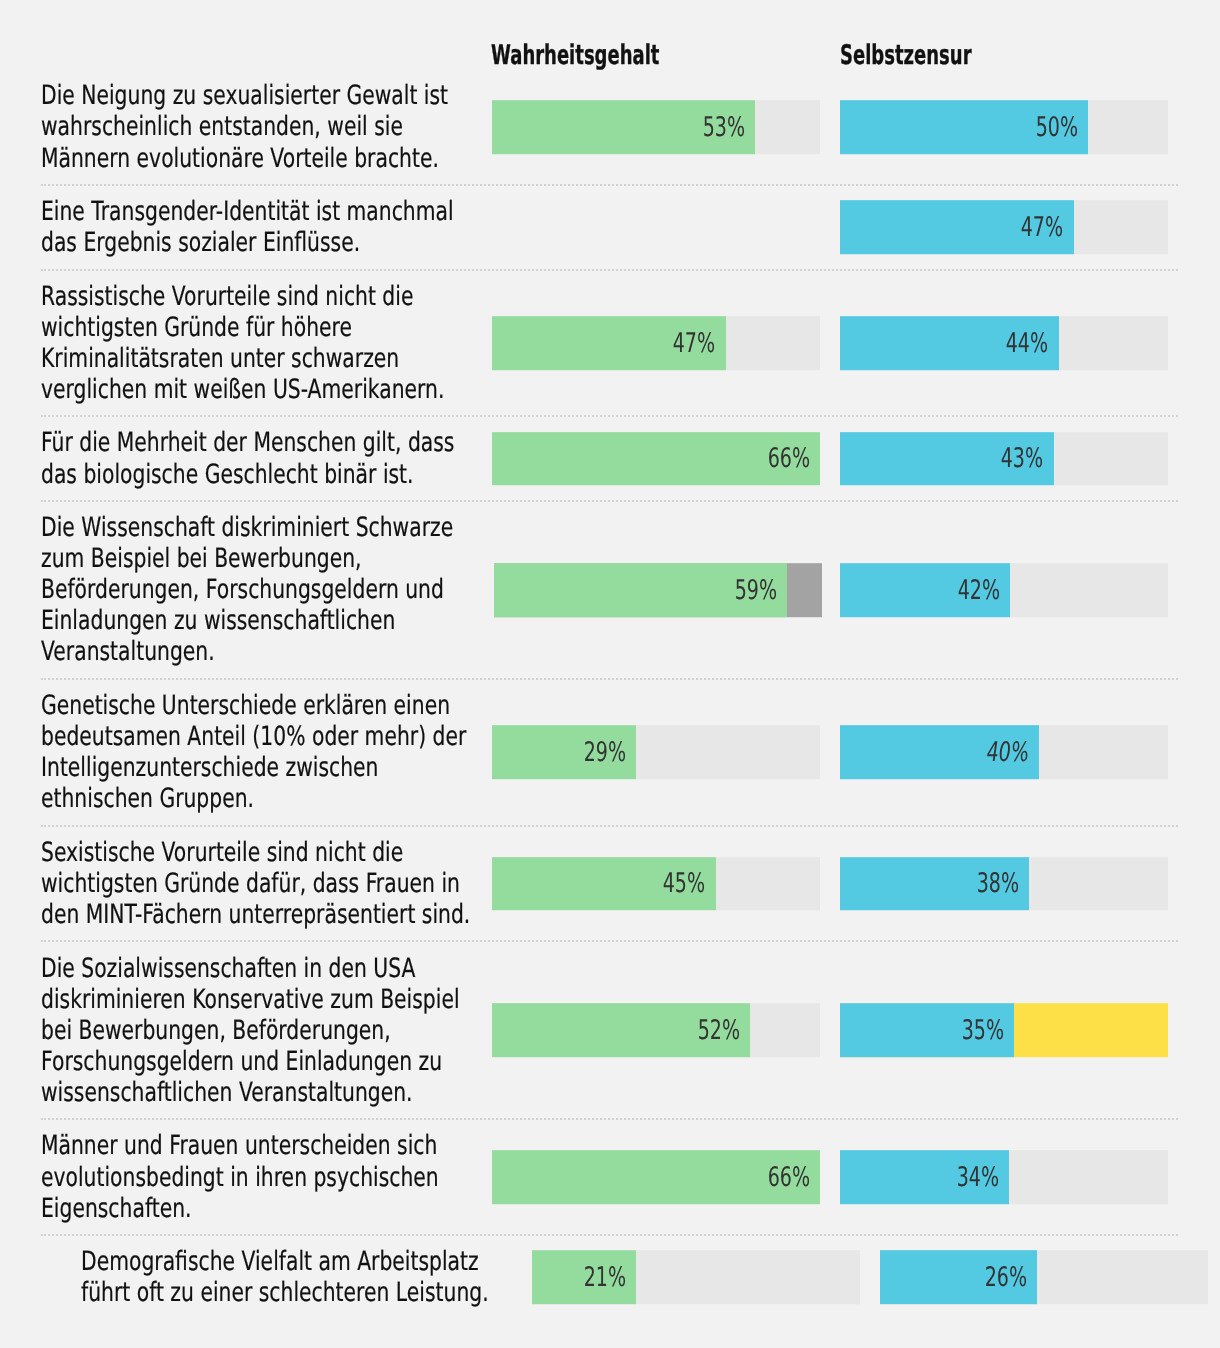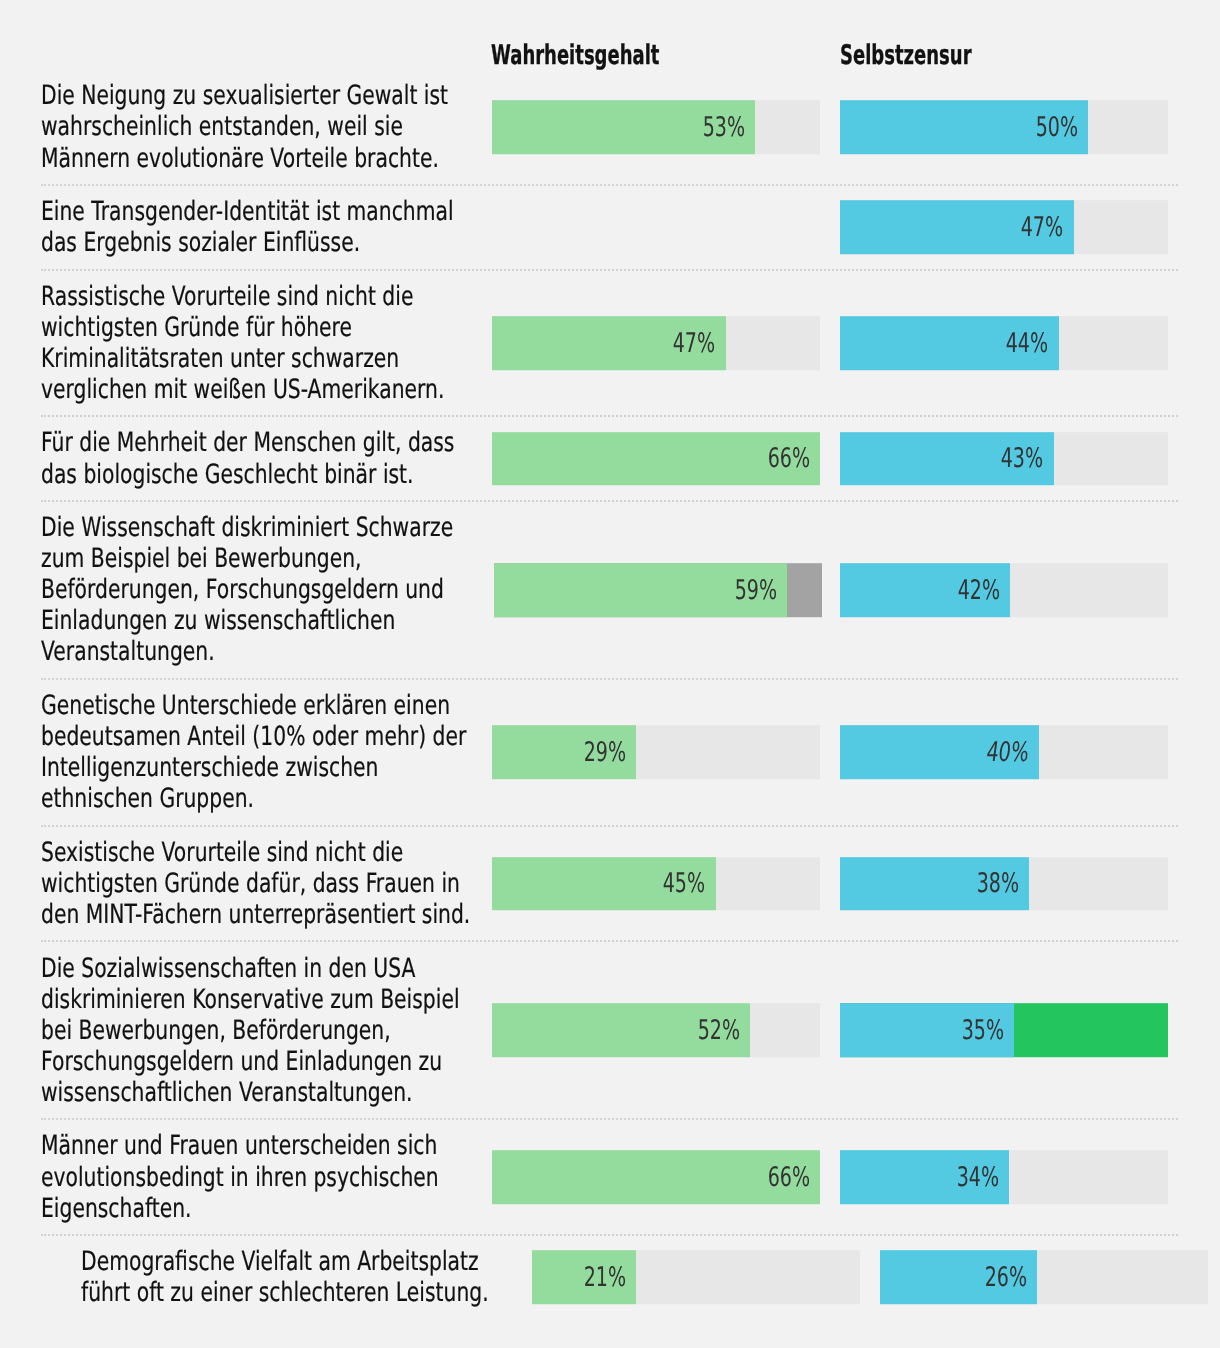--- a/index.html
+++ b/index.html
@@ -137,21 +137,21 @@
         </div>
       </div>
     </div>
     <div class="row">
       <div class="label">Die Sozialwissenschaften in den USA diskriminieren Konservative zum Beispiel bei Bewerbungen, Beförderungen, Forschungsgeldern und Einladungen zu wissenschaftlichen Veranstaltungen.</div>
       <div class="track" style="left: 492px; width: 328px; background: rgb(231, 231, 231);">
         <div class="bar" style="width: 258.424px; background: rgb(147, 220, 157);">
           <div class="val">52%</div>
         </div>
       </div>
-      <div class="track" style="left: 840px; width: 328px; background: #22c55e; text-align: center;">
+      <div class="track" style="left: 840px; width: 328px; background: #fde047; text-align: center;">
         <div class="bar" style="width: 173.939px; background: rgb(83, 201, 226);">
           <div class="val">35%</div>
         </div>
       </div>
     </div>
     <div class="row">
       <div class="label">Männer und Frauen unterscheiden sich evolutionsbedingt in ihren psychischen Eigenschaften.</div>
       <div class="track" style="left: 492px; width: 328px; background: rgb(231, 231, 231);">
         <div class="bar" style="width: 328px; background: rgb(147, 220, 157);">
           <div class="val">66%</div>

